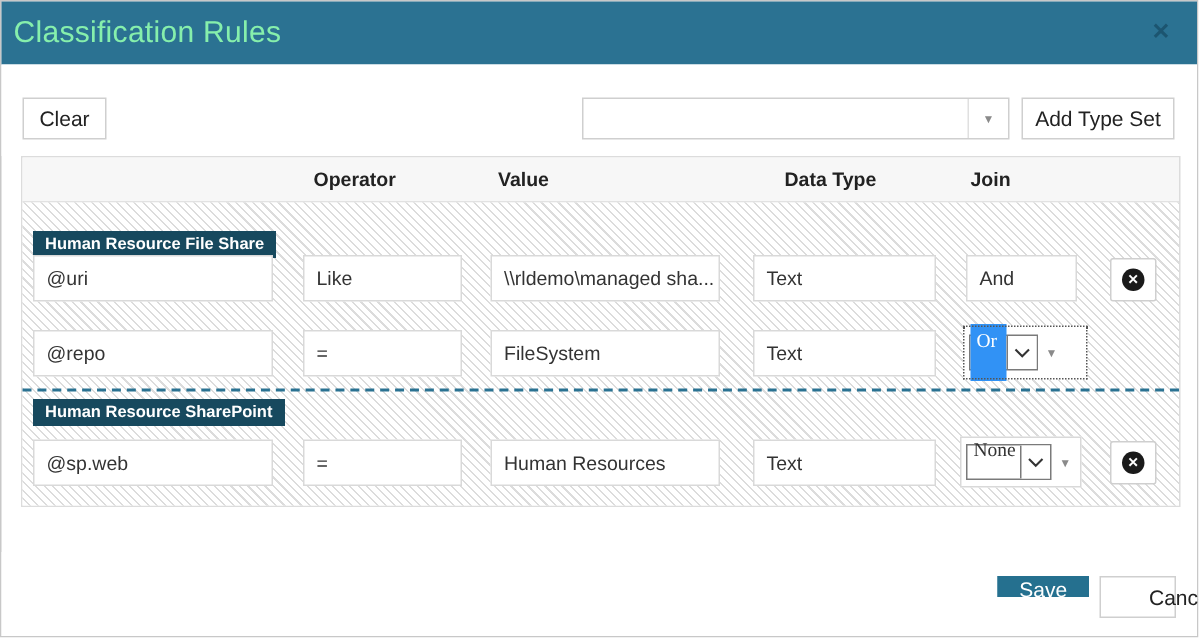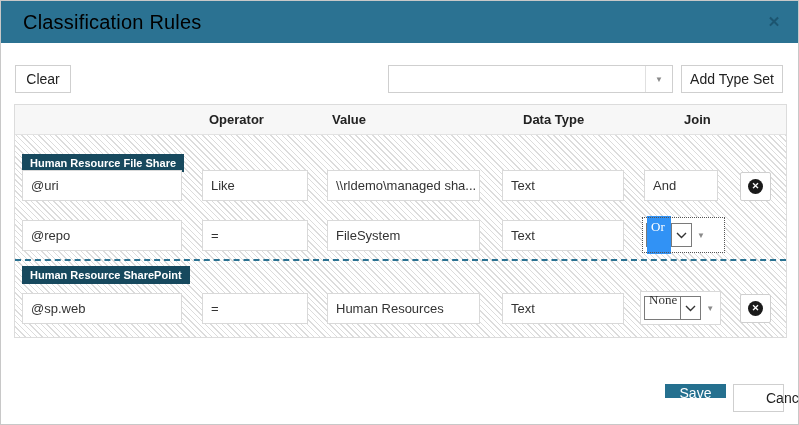--- a/index.html
+++ b/index.html
@@ -12,21 +12,21 @@
     color: #333;
   }
   .dialog { position: absolute; inset: 0; background: #fff; border: 1px solid #c8c8c8; }
 
   
   .dlg-header {
     position: absolute; left: 0; top: 0; right: 0; height: 42px;
     background: #2b7292;
     display: flex; align-items: center;
   }
-  .dlg-title { color: #000000; font-size: 20px; font-weight: 400; padding-left: 22px; letter-spacing: .2px; }
+  .dlg-title { color: #86efac; font-size: 20px; font-weight: 400; padding-left: 8px; letter-spacing: .2px; }
   .dlg-close {
     position: absolute; right: 14px; top: 11px; width: 20px; height: 20px;
     color: #1c5570; font-size: 15px; font-weight: 700; text-align: center; line-height: 20px;
     cursor: pointer;
   }
 
   
   .toolbar { position: absolute; left: 0; top: 42px; right: 0; height: 61px; background: #fff; }
   .btn {
     background: #fff; border: 1px solid #cfcfcf; color: #222;
@@ -54,21 +54,21 @@
   }
   .thead {
     position: absolute; left: 0; top: 0; right: 0; height: 30px;
     background: #f7f7f7; border-bottom: 1px solid #e2e2e2;
   }
   .th { position: absolute; top: 0; height: 30px; line-height: 30px; font-size: 13px; font-weight: 700; color: #222; }
   .th-property  { left: 11px; }
   .th-operator  { left: 194px; }
   .th-value     { left: 317px; }
   .th-datatype  { left: 508px; text-align: center; }
-  .th-join      { left: 632px; margin-left: 37px; }
+  .th-join      { left: 632px; }
 
   .tbody {
     position: absolute; left: 0; top: 30px; right: 0; bottom: 0;
     background: repeating-linear-gradient(45deg, #fff 0 3px, #dcdcdc 3px 4px);
   }
 
   .group-badge {
     position: absolute; height: 18px; line-height: 18px;
     background: #17495e; color: #fff; font-size: 11px; font-weight: 700;
     padding: 0 8px; white-space: nowrap;

